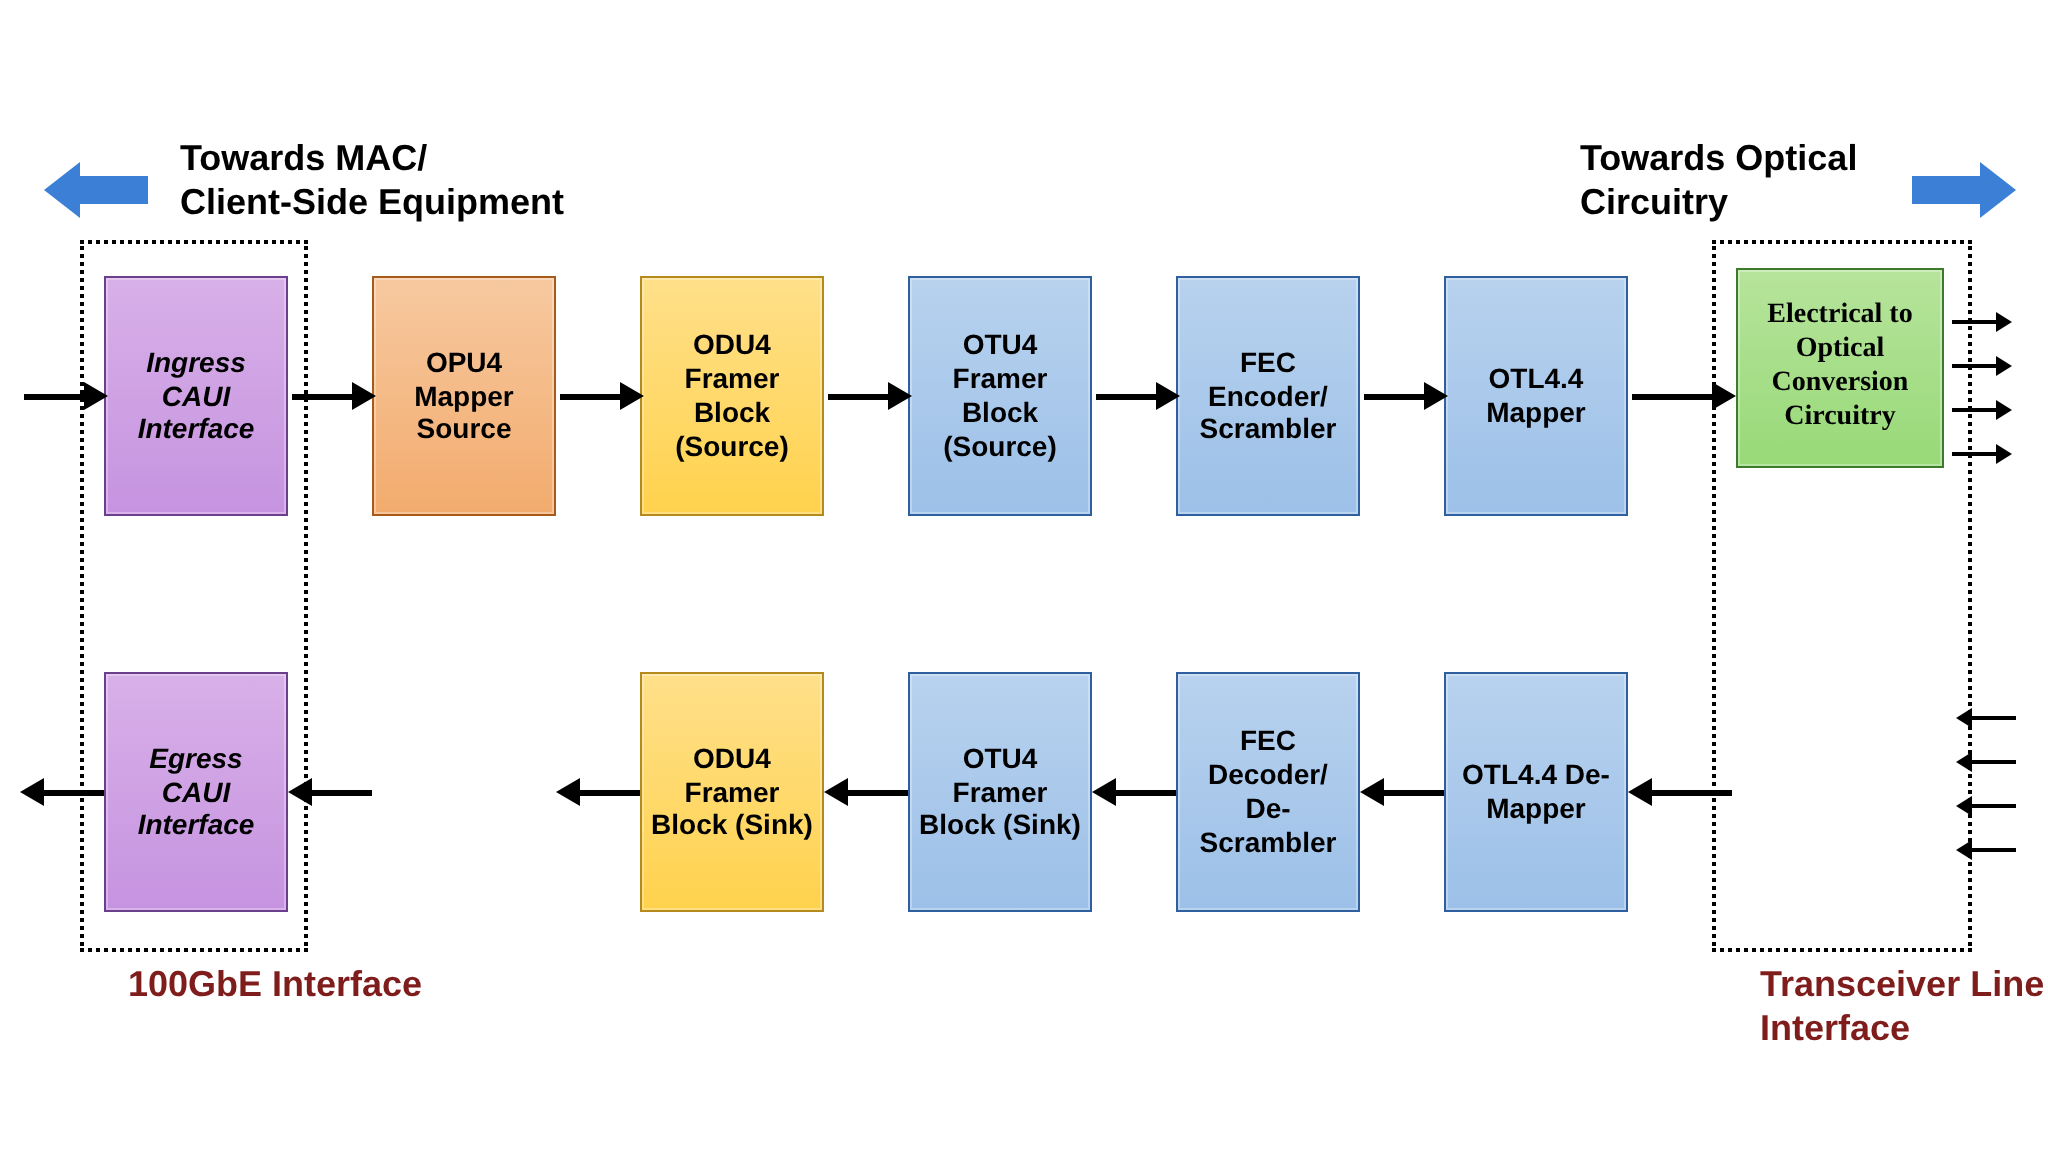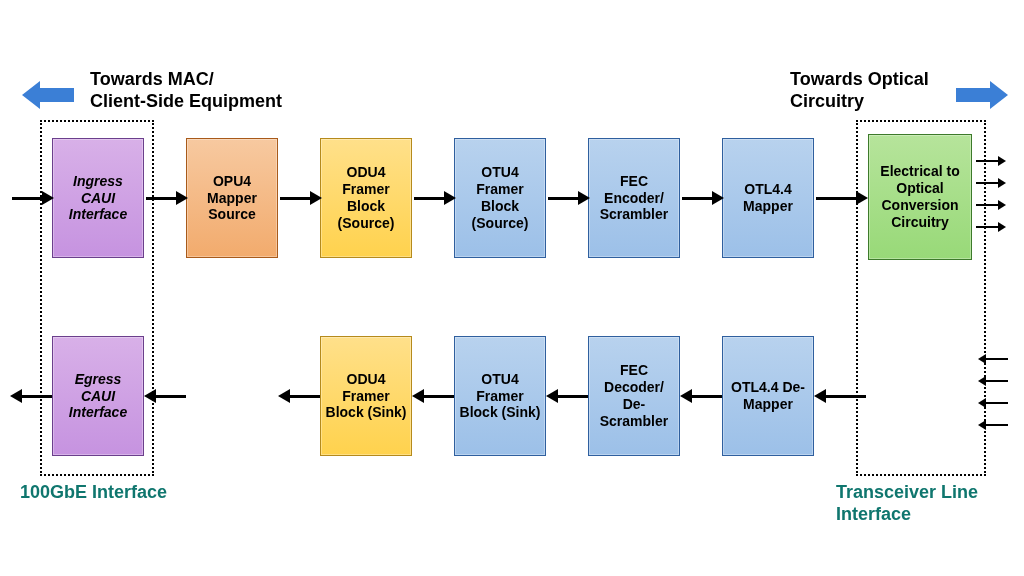--- a/index.html
+++ b/index.html
@@ -1,21 +1,21 @@
 <!DOCTYPE html>
 <html><head>
 <meta charset="utf-8">
 <style>
   * { box-sizing: border-box; margin: 0; padding: 0; }
   html, body { width: 1024px; height: 576px; font-family: Arial, sans-serif; background: #fff; }
 
   .canvas { position: relative; width: 1024px; height: 576px; }
 
   .label { position: absolute; font-weight: bold; font-size: 18px; text-align: left; line-height: 1.2; }
-  .blue-label { color: #0f766e; }
+  .blue-label { color: #7f1d1d; margin-left: 44px; }
   .black-label { color: #000; }
 
   .dash-box { position: absolute; border: 2px dotted #000; }
 
   .block {
     position: absolute;
     width: 92px;
     height: 120px;
     border: 1.5px solid #333;
     display: flex;
@@ -25,21 +25,21 @@
     font-size: 14px;
     font-weight: bold;
     padding: 4px;
     line-height: 1.2;
     box-shadow: inset 0 0 0 1px rgba(255,255,255,0.3);
   }
   .purple { background: linear-gradient(#d8b0e8, #c693e0); border-color: #6b3f8c; font-style: italic; }
   .orange { background: linear-gradient(#f7c9a0, #f2ab6d); border-color: #a85a1a; }
   .yellow { background: linear-gradient(#ffe08a, #ffd24d); border-color: #b58a1c; }
   .blue   { background: linear-gradient(#b8d2ee, #9cc0e8); border-color: #2f5f9e; }
-  .green  { background: linear-gradient(#b6e49b, #98d978); border-color: #3d7a2b; width: 104px; height: 126px; }
+  .green  { background: linear-gradient(#b6e49b, #98d978); border-color: #3d7a2b; width: 104px; height: 100px; font-family: Liberation Serif, serif; }
 
   .arrow {
     position: absolute;
     height: 2px;
     background: #000;
   }
   .arrow::after {
     content: "";
     position: absolute;
     width: 0; height: 0;

